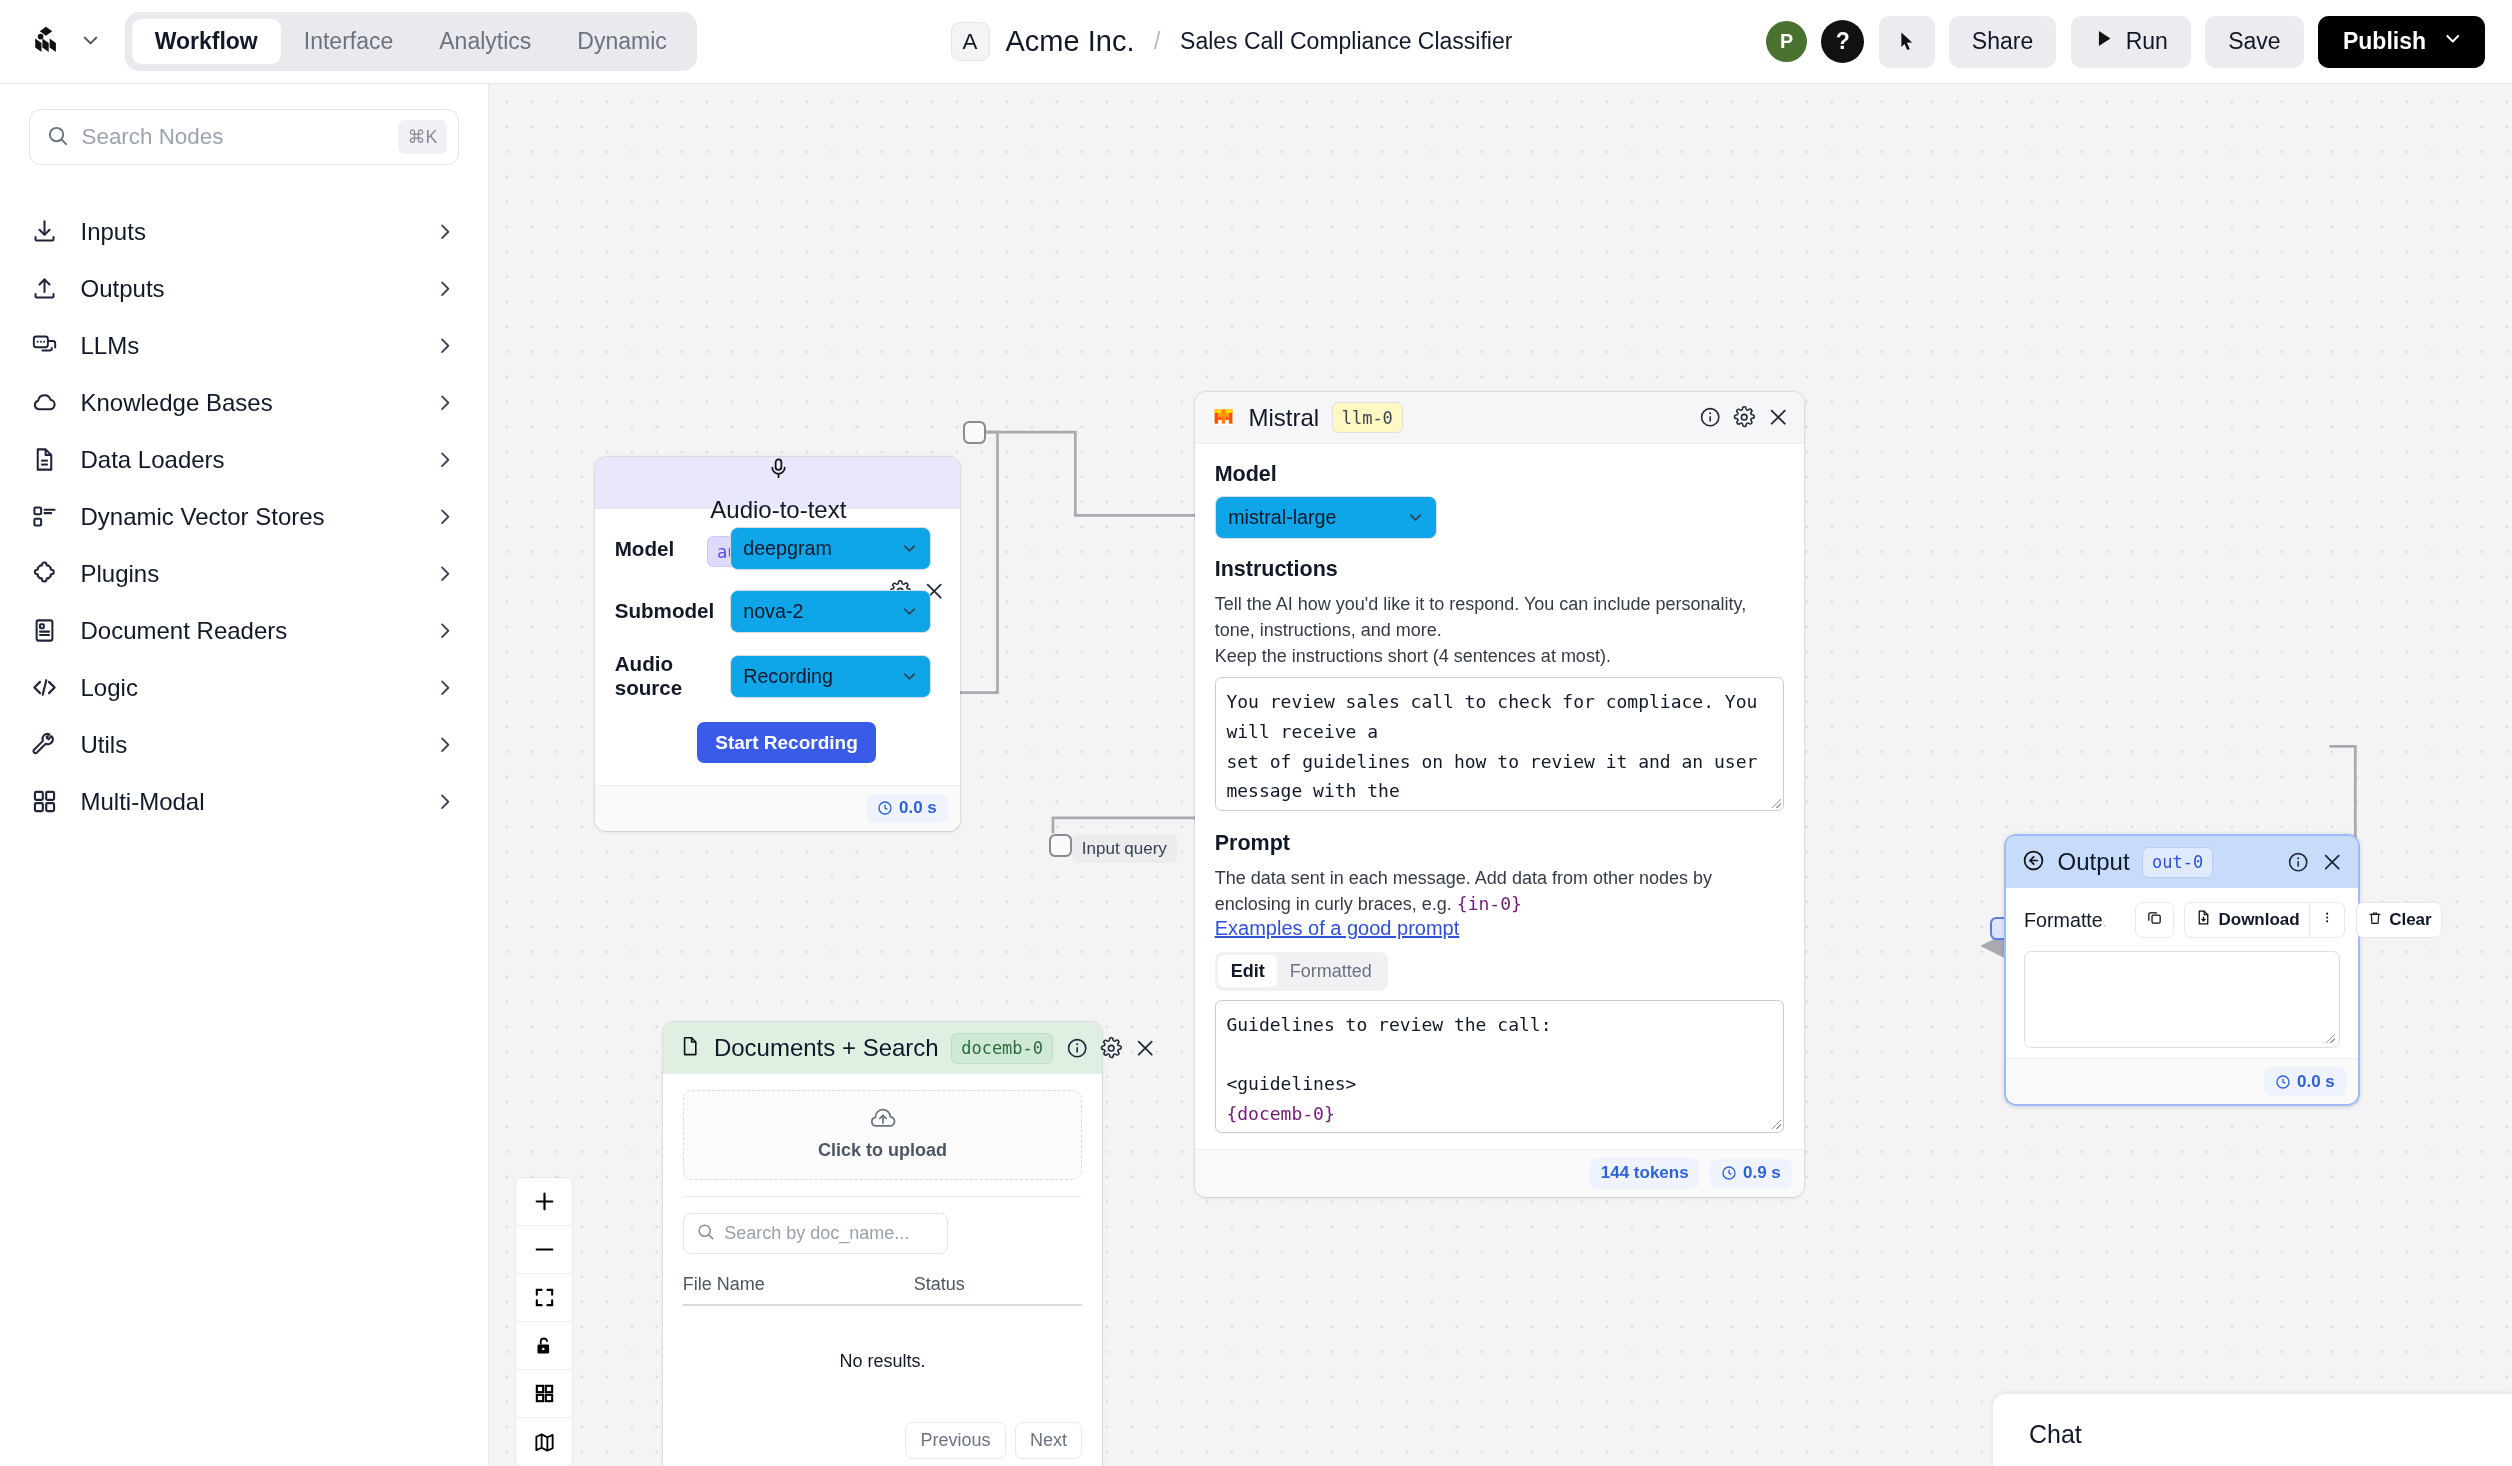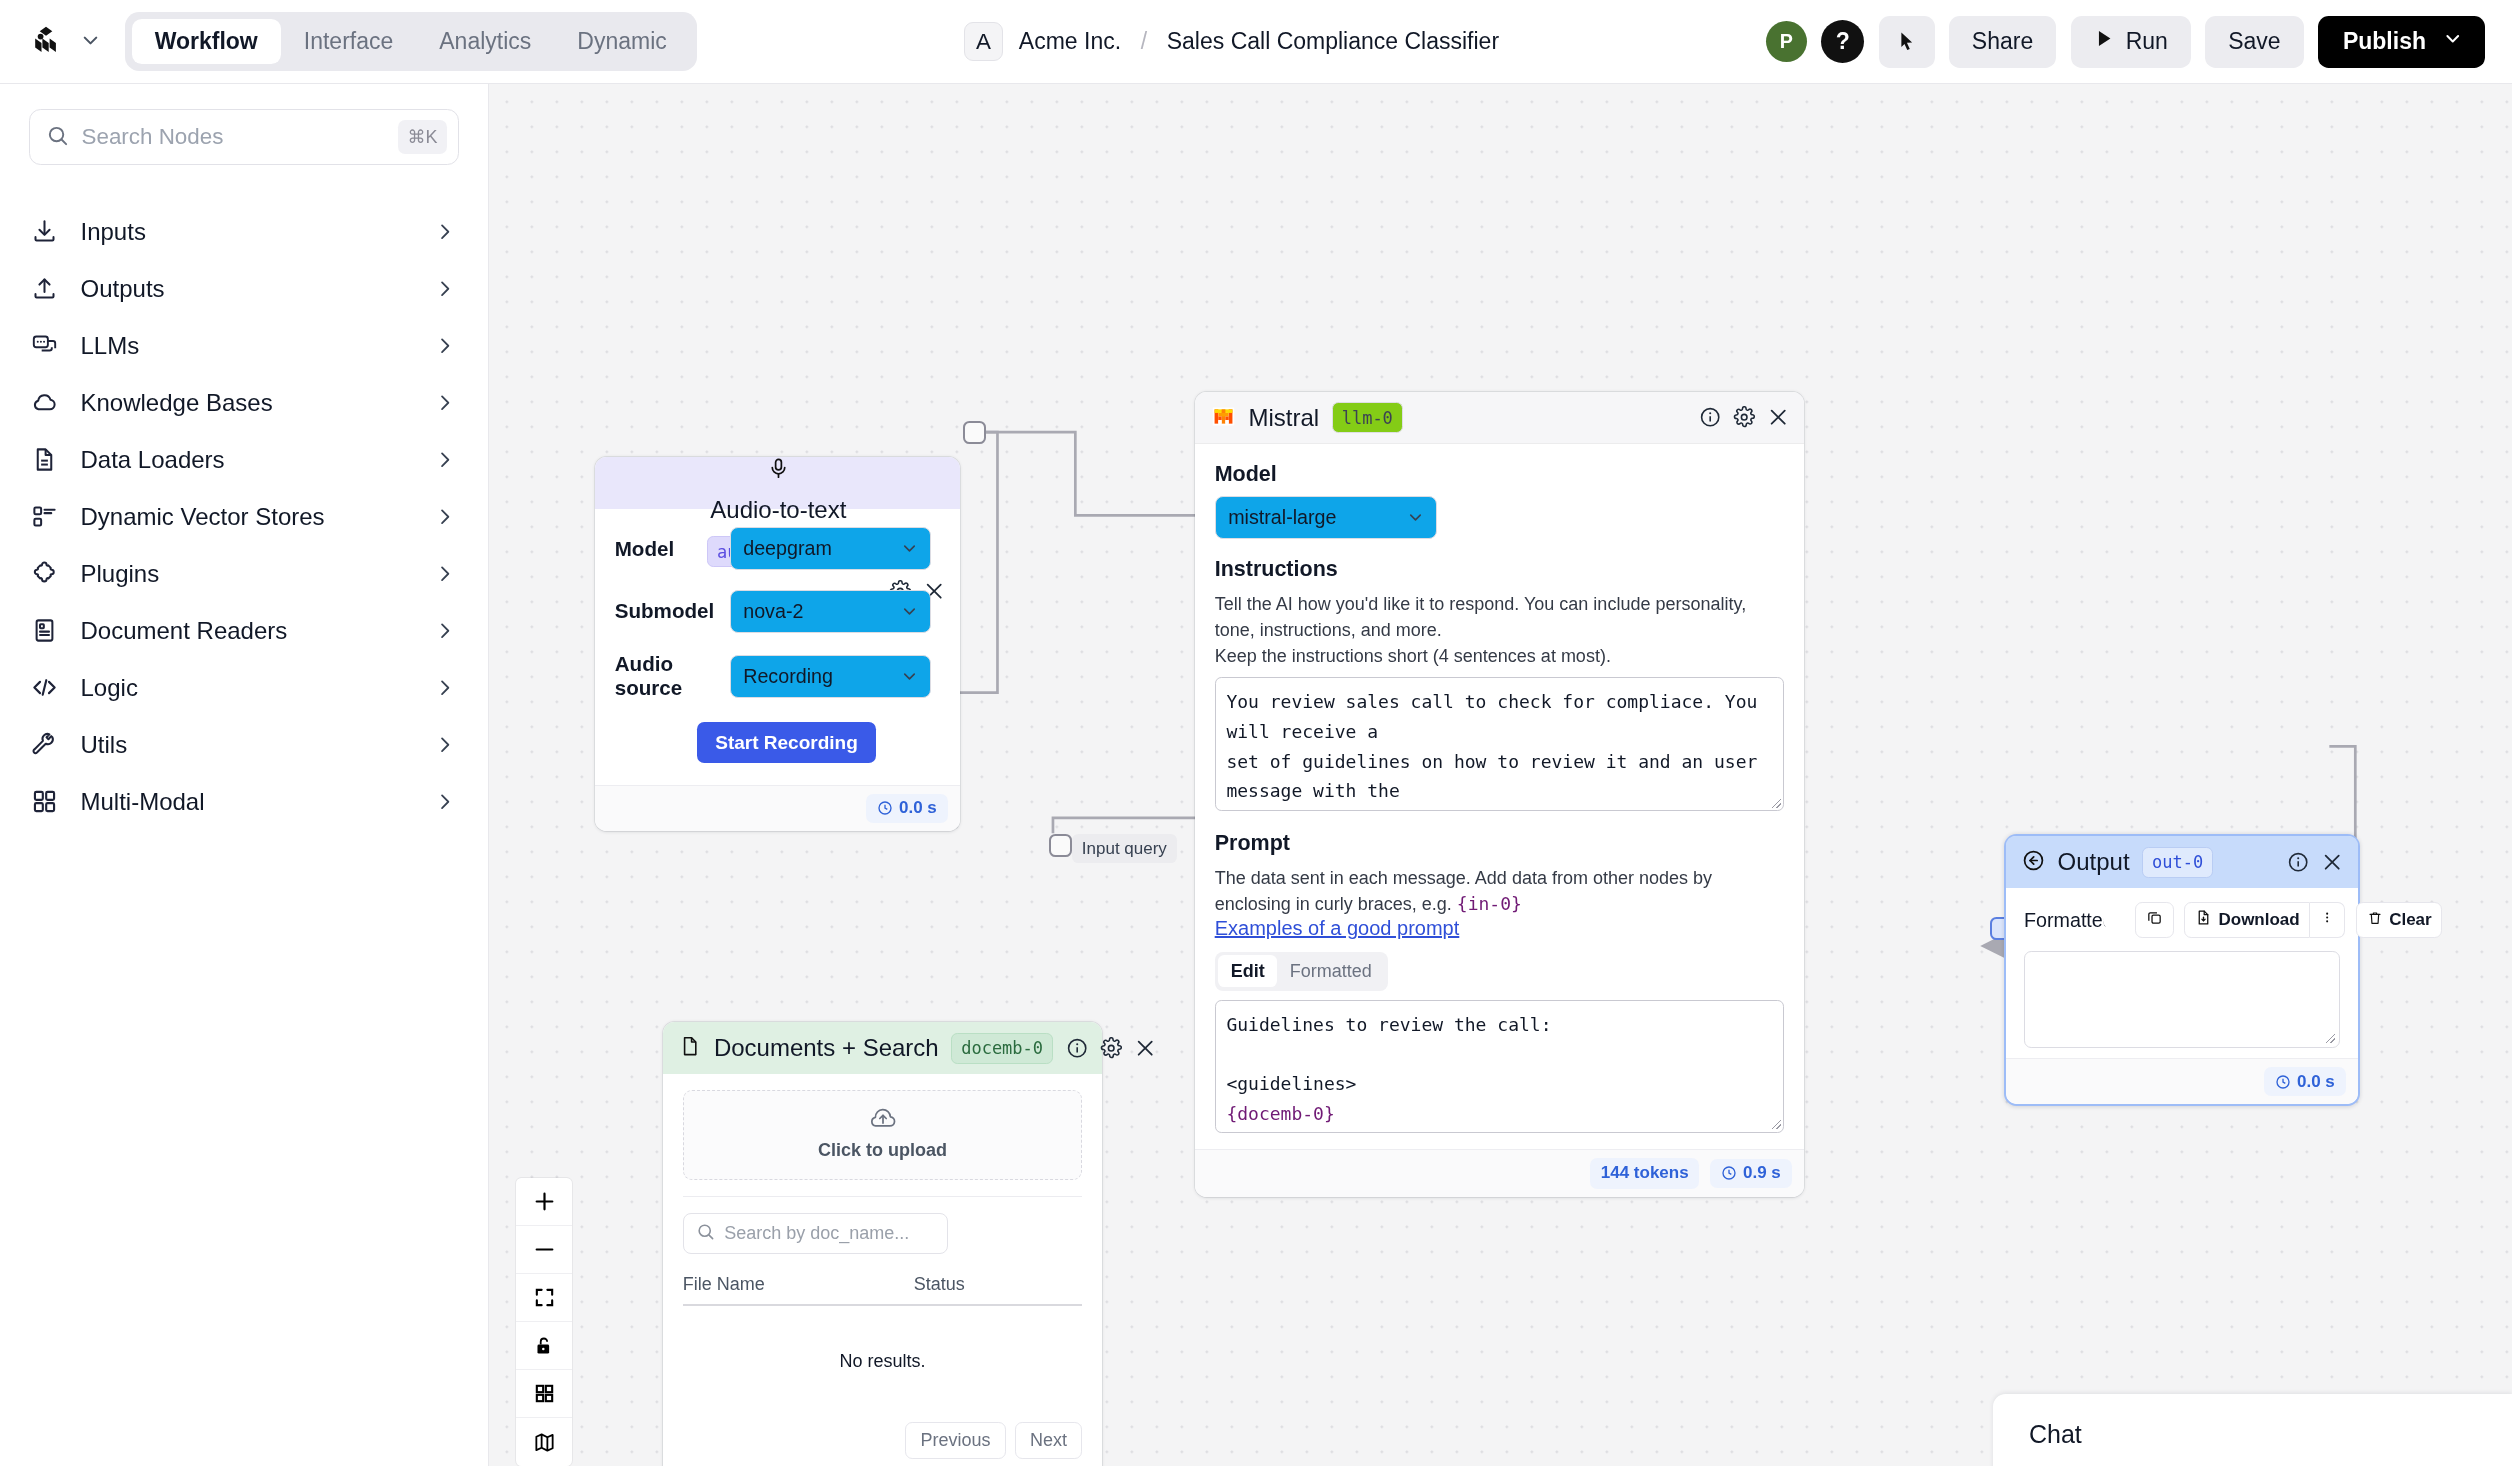--- a/index.html
+++ b/index.html
@@ -36,21 +36,21 @@
   }
   .navtab.active { background: #ffffff; color: #111827; font-weight: 600; }
 
   .crumbs { display: flex; align-items: center; gap: 16px; margin: 0 auto; }
   .org-badge {
     width: 39px; height: 39px; border-radius: 9px;
     background: #f4f4f6; border: 0.9px solid #e3e3e8;
     display: flex; align-items: center; justify-content: center;
     font-size: 22.4px; color: #111827;
   }
-  .crumb-org { font-size: 23px; color: #111827; }
+  .crumb-org { font-size: 29px; color: #111827; }
   .crumb-sep { font-size: 23px; color: #b6b6bf; padding: 0 3.6px; }
   .crumb-title { font-size: 23px; color: #111827; }
 
   .right-tools { display: flex; align-items: center; gap: 14.3px; }
   .avatar {
     width: 41px; height: 41px; border-radius: 50%;
     background: #497230; color: #fff; font-size: 19.7px; font-weight: 600;
     display: flex; align-items: center; justify-content: center;
   }
   .circ-btn {
@@ -171,21 +171,21 @@
   #node-audio .node-head { background: #e9e7fb; flex-direction: column; }
   #node-audio .node-tag { background: #dedafc; color: #5b4ee0; border: 0.9px solid #cdc7f7; }
   .rec-btn {
     background: #3a5ae8; color: #fff; font-size: 19px; font-weight: 700;
     border-radius: 7.2px; padding: 9.8px 18px; cursor: pointer; border: none;
   }
 
   
   #node-mistral { left: 706px; top: 308px; width: 609px; }
   #node-mistral .node-head { background: #f6f6f8; border-bottom: 0.9px solid #ececed; }
-  #node-mistral .node-tag { background: #84cc16; color: #3c4253; border: 0.9px solid #dedee4; }
+  #node-mistral .node-tag { background: #fef9c3; color: #3c4253; border: 0.9px solid #dedee4; }
   .sec-title { font-size: 21.5px; font-weight: 700; color: #111827; margin-bottom: 9px; }
   .sec-help { font-size: 18px; color: #343a46; line-height: 1.45; }
   .mono-area {
     width: 100%; border: 0.9px solid #c9c9d1; border-radius: 6.3px;
     background: #fff; font-family: "DejaVu Sans Mono", monospace;
     font-size: 18px; line-height: 1.65; color: #111827;
     padding: 9px 10.7px; white-space: pre-wrap; overflow: hidden;
     resize: none; position: relative;
   }
   .mono-area::after {

